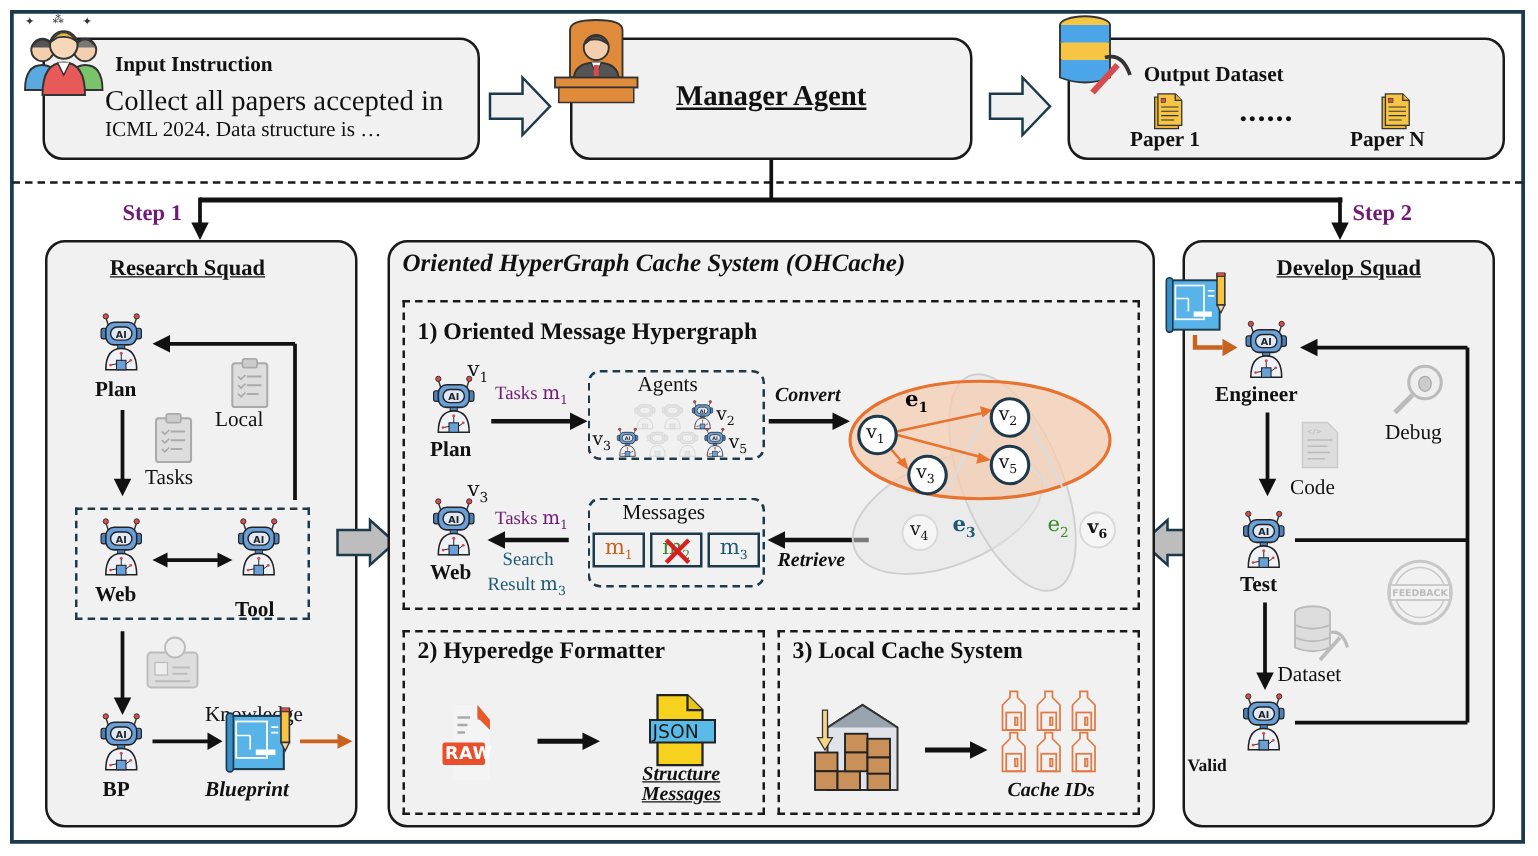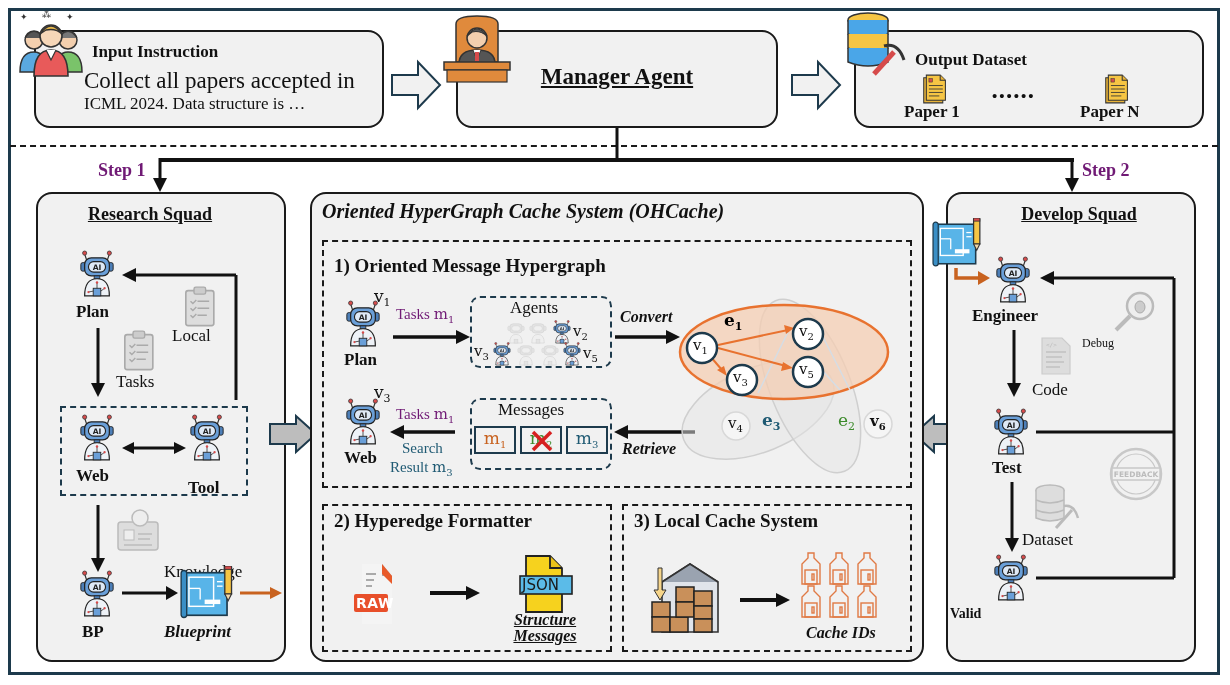--- a/index.html
+++ b/index.html
@@ -432,21 +432,21 @@
 <svg class="abs robot" style="left:994px;top:256px;">
     <use href="#robot"></use>
   </svg>
 <div class="abs b" style="left:972px;top:306px;font-size:17px;">Engineer</div>
 
 <svg class="abs" style="left:1112px;top:290px;width:44px;height:44px;" viewBox="0 0 44 44">
   <circle cx="28" cy="16" r="13" fill="#eee" stroke="#bbb" stroke-width="2.5"></circle>
   <ellipse cx="28" cy="17" rx="5" ry="6" fill="#ccc" stroke="#aaa"></ellipse>
   <line x1="18" y1="26" x2="4" y2="40" stroke="#bbb" stroke-width="4"></line>
 </svg>
-<div class="abs" style="left:1082px;top:336px;font-size:12px;">Debug</div>
+<div class="abs" style="left:1108px;top:336px;font-size:17px;">Debug</div>
 
 <svg class="abs" style="left:1040px;top:336px;width:32px;height:40px;" viewBox="0 0 32 40">
   <path d="M2 2 H22 L30 10 V38 H2 Z" fill="#ddd" stroke="#ccc" stroke-width="1.2"></path>
   <text x="6" y="11" font-size="6" fill="#bbb" font-family="DejaVu Sans Mono">&lt;/&gt;</text>
   <line x1="6" y1="16" x2="26" y2="16" stroke="#bbb" stroke-width="1.2"></line>
   <line x1="6" y1="21" x2="22" y2="21" stroke="#bbb" stroke-width="1.2"></line>
   <line x1="6" y1="26" x2="24" y2="26" stroke="#bbb" stroke-width="1.2"></line>
   <line x1="6" y1="31" x2="20" y2="31" stroke="#bbb" stroke-width="1.2"></line>
 </svg>
 <div class="abs" style="left:1032px;top:380px;font-size:17px;">Code</div>

